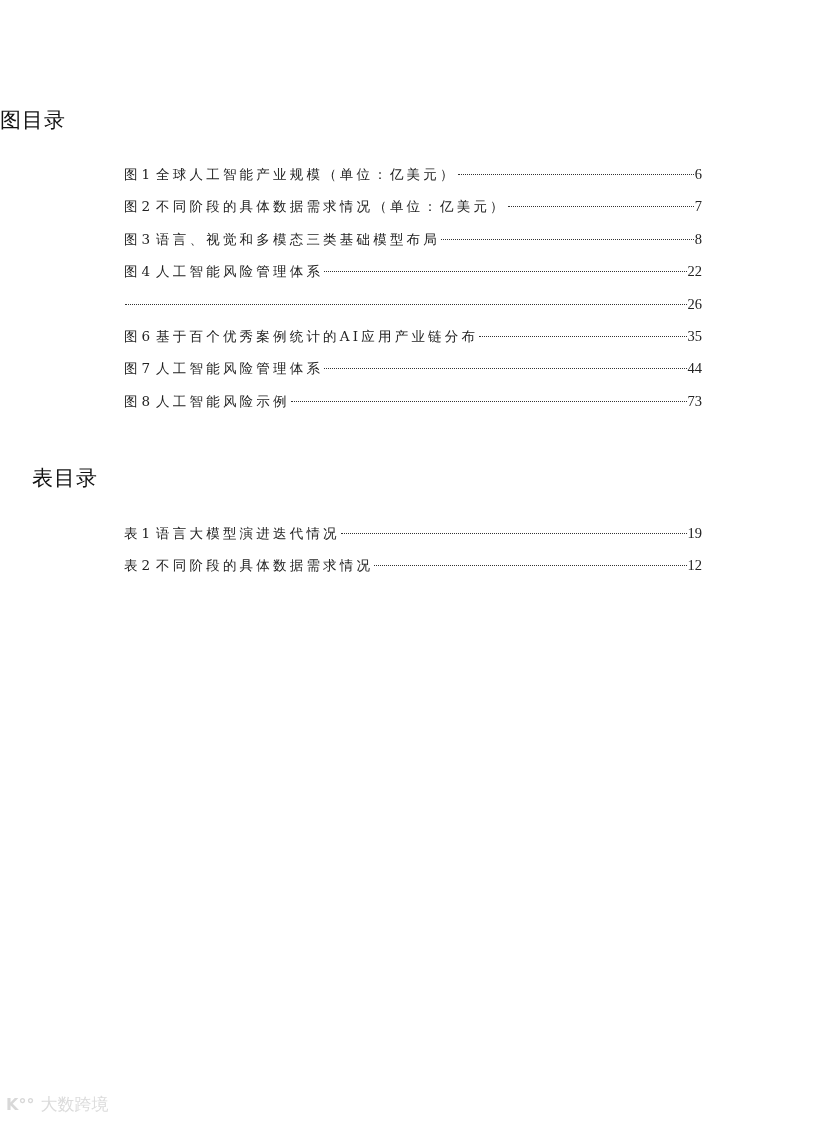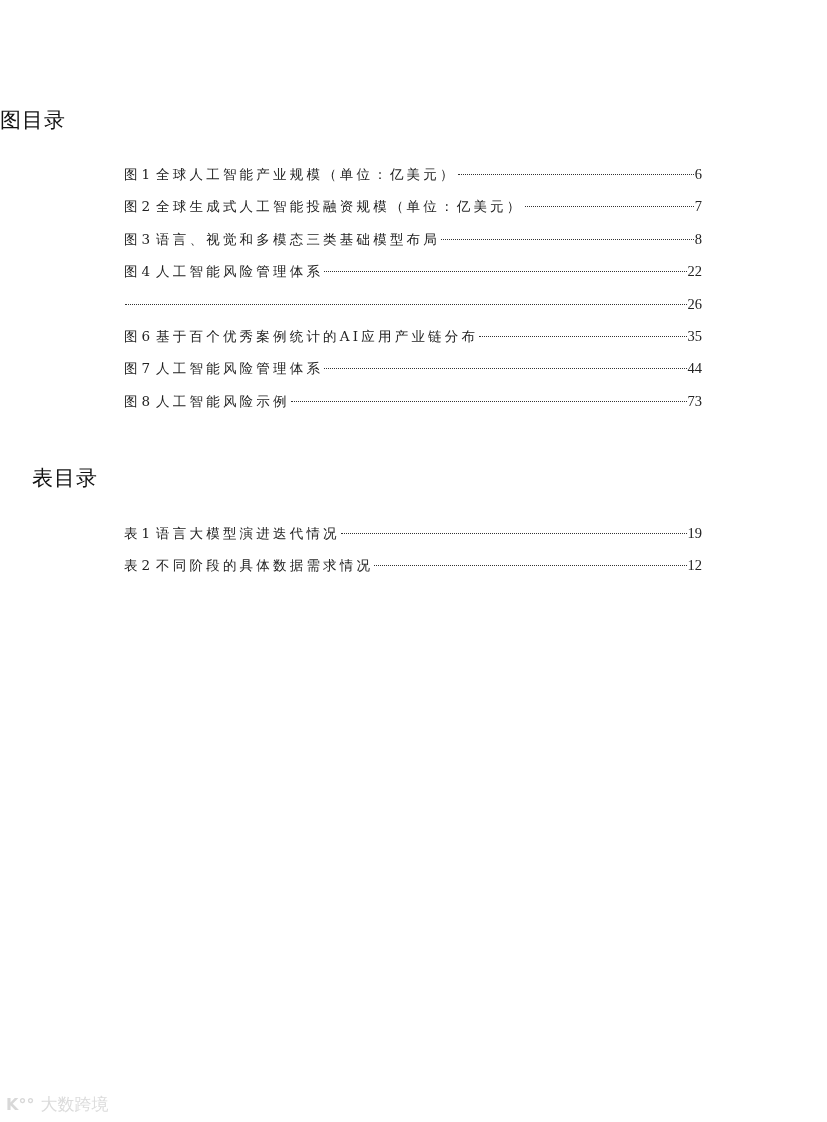--- a/index.html
+++ b/index.html
@@ -77,21 +77,21 @@
 
 <h1 class="section-title" style="top:106px;">图目录</h1>
 
 <ul class="toc-list" style="top:148px;">
   <li class="toc-item">
     <span class="toc-label"><span class="prefix">图</span><span class="num">1</span><span>全球人工智能产业规模（单位：亿美元）</span></span>
     <span class="toc-dots"></span>
     <span class="toc-page">6</span>
   </li>
   <li class="toc-item">
-    <span class="toc-label"><span class="prefix">图</span><span class="num">2</span><span>全球生成式人工智能投融资规模（单位：亿美元）</span></span>
+    <span class="toc-label"><span class="prefix">图</span><span class="num">2</span><span>不同阶段的具体数据需求情况（单位：亿美元）</span></span>
     <span class="toc-dots"></span>
     <span class="toc-page">7</span>
   </li>
   <li class="toc-item">
     <span class="toc-label"><span class="prefix">图</span><span class="num">3</span><span>语言、视觉和多模态三类基础模型布局</span></span>
     <span class="toc-dots"></span>
     <span class="toc-page">8</span>
   </li>
   <li class="toc-item">
     <span class="toc-label"><span class="prefix">图</span><span class="num">4</span><span>人工智能风险管理体系</span></span>

